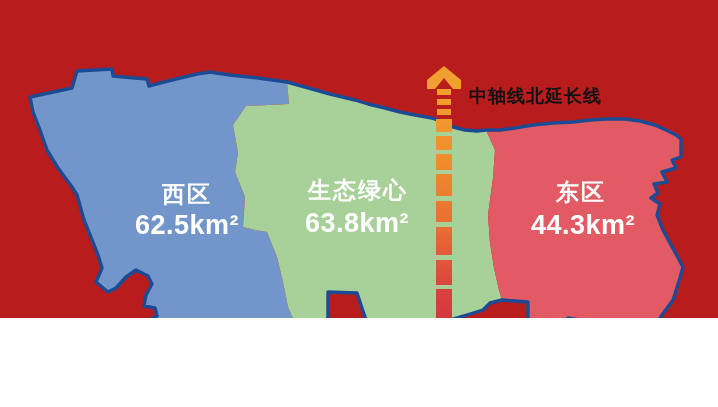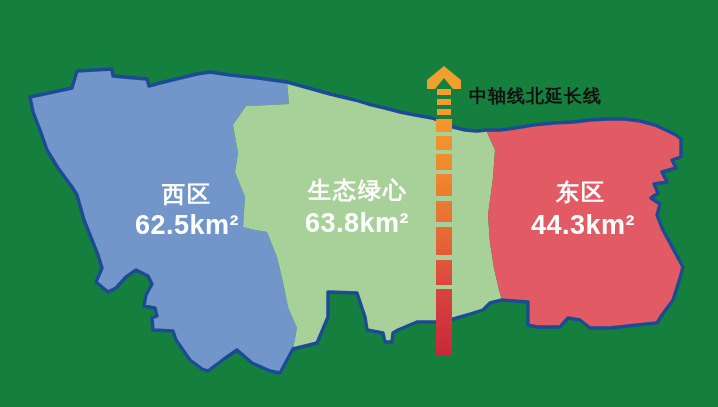--- a/index.html
+++ b/index.html
@@ -1,19 +1,19 @@
 <!DOCTYPE html>
 <html><head>
 <meta charset="utf-8">
 <style>
   html,body{margin:0;padding:0;background:#ffffff;}
   .stage{
     position:relative;
-    width:718px;height:407px;
-    background:#15803d;
+    width:718px;height:318px;
+    background:#b91c1c;
     overflow:hidden;
     font-family:"Liberation Sans","DejaVu Sans",sans-serif;
   }
   svg{display:block;}
   .region-name{
     font-family:"Liberation Sans","DejaVu Sans",sans-serif;
     font-size:23px;font-weight:bold;fill:#ffffff;letter-spacing:2px;
   }
   .region-area{
     font-family:"Liberation Sans","DejaVu Sans",sans-serif;

